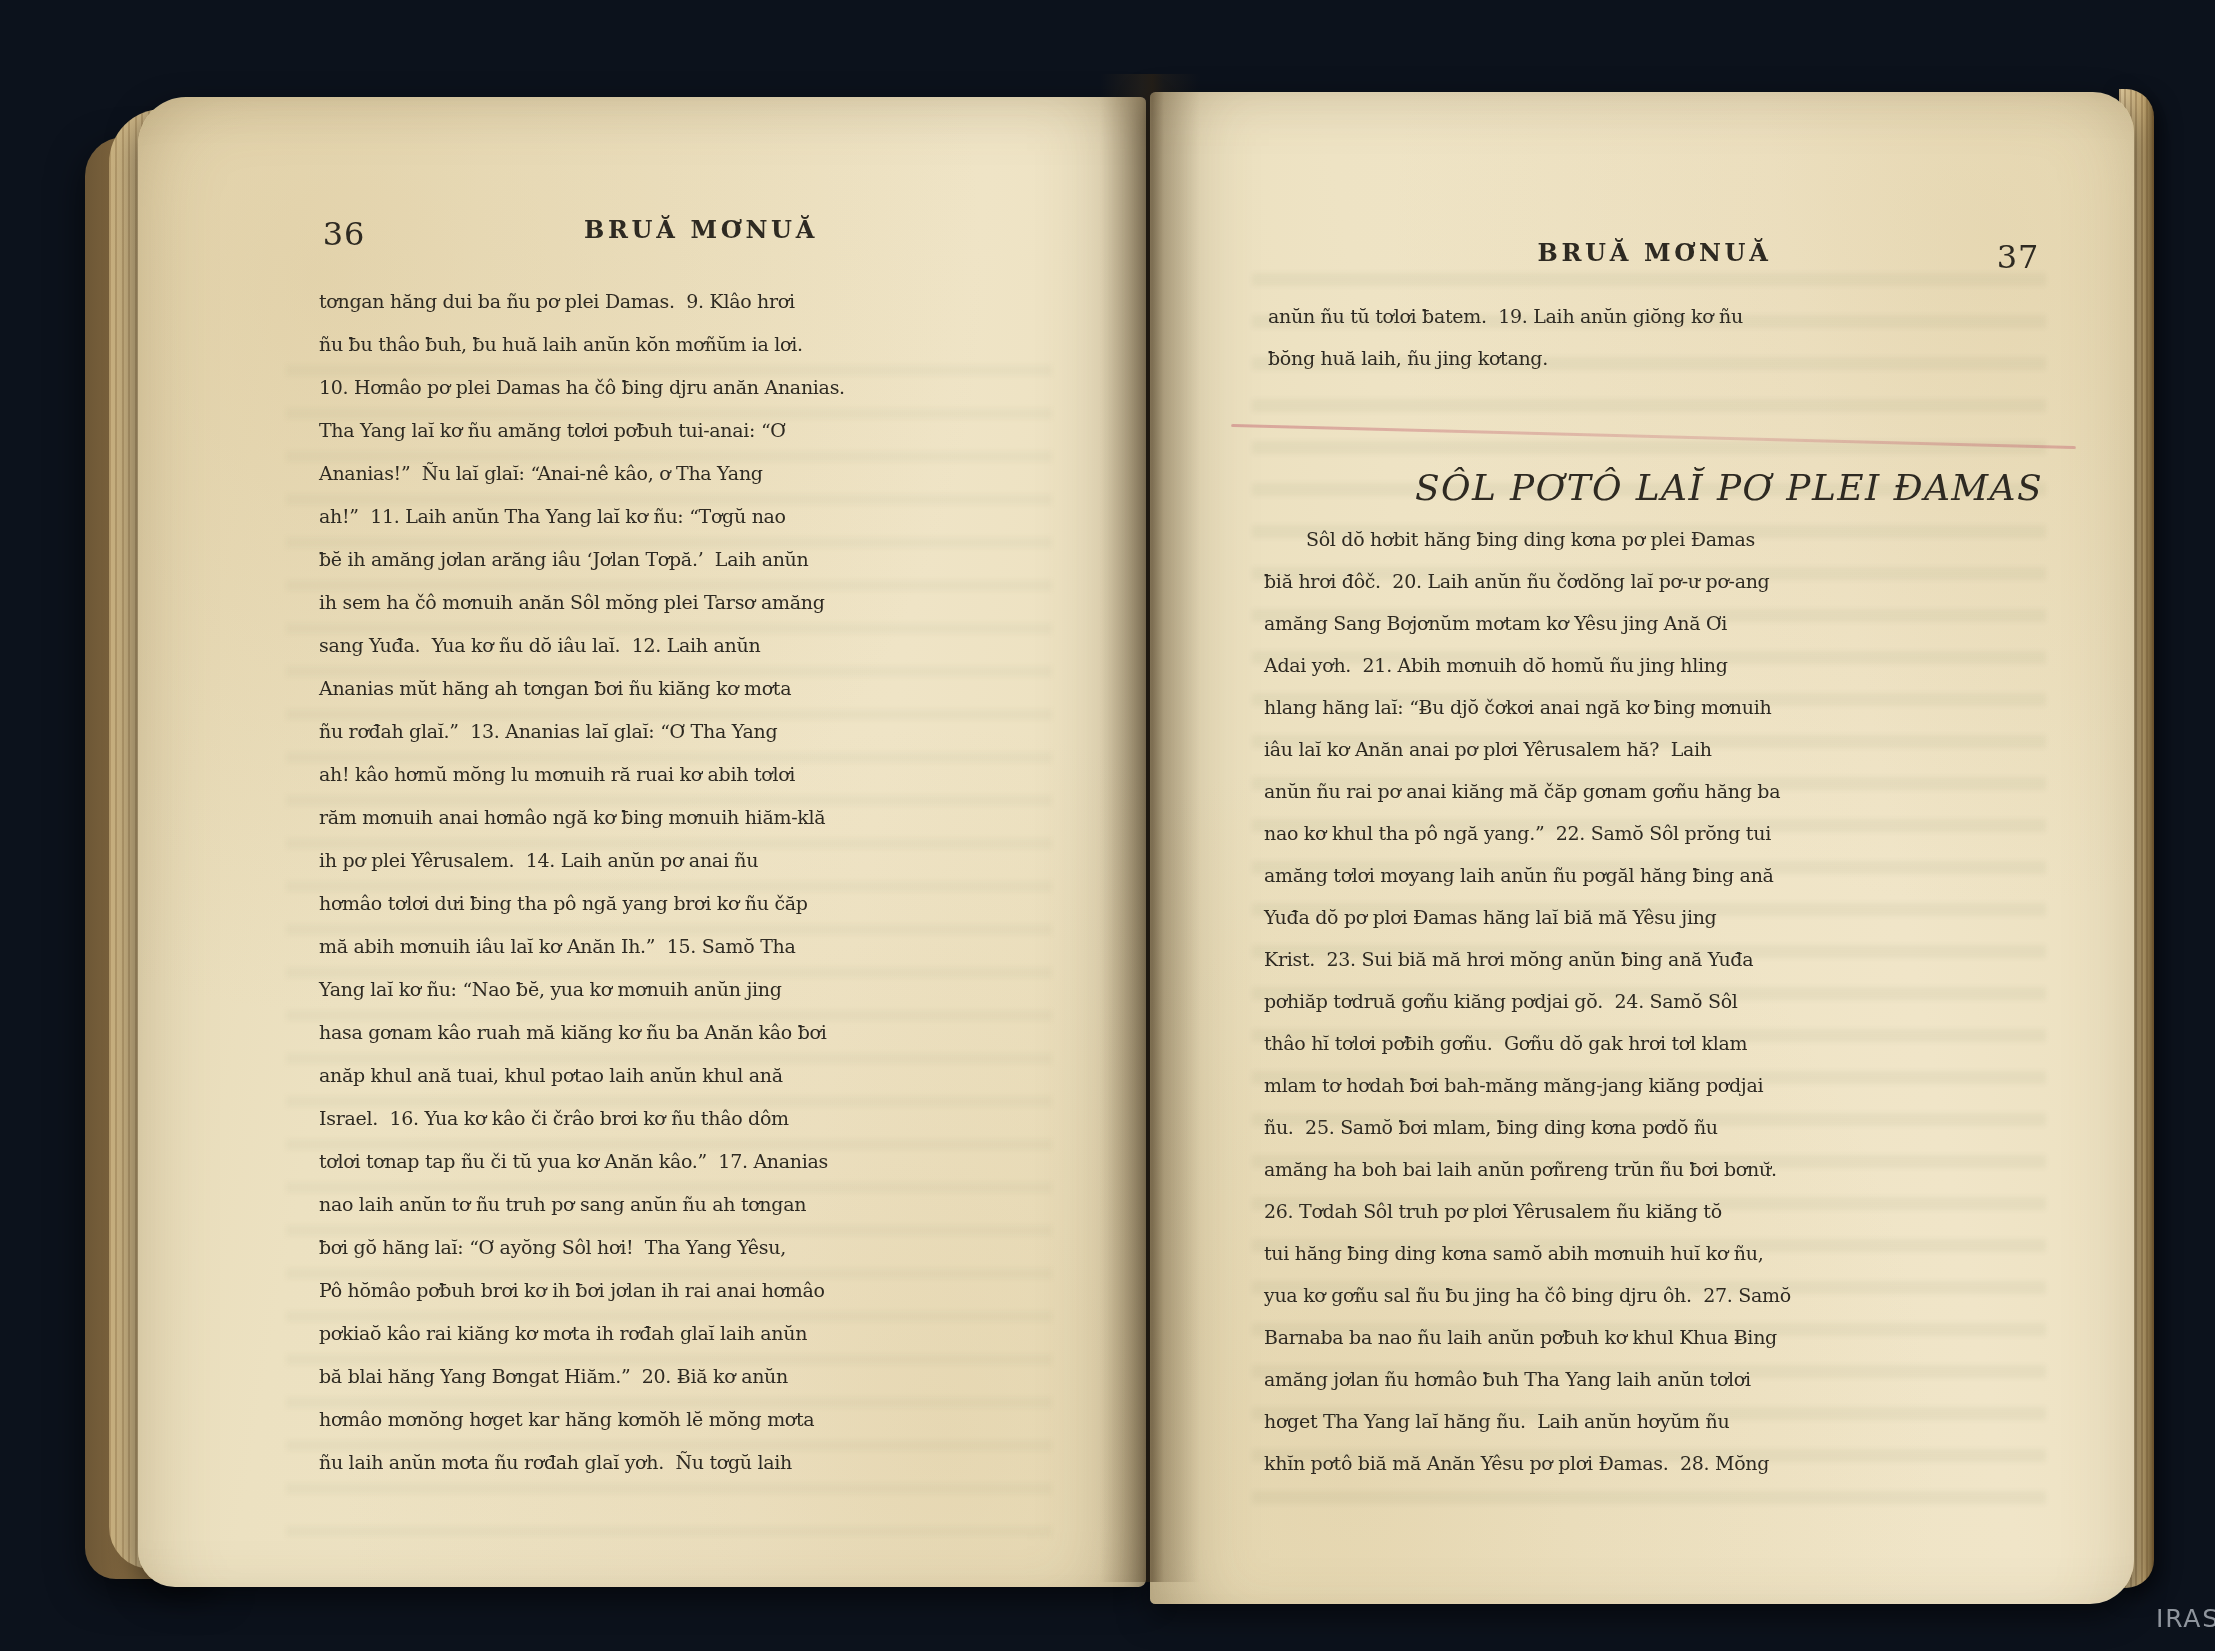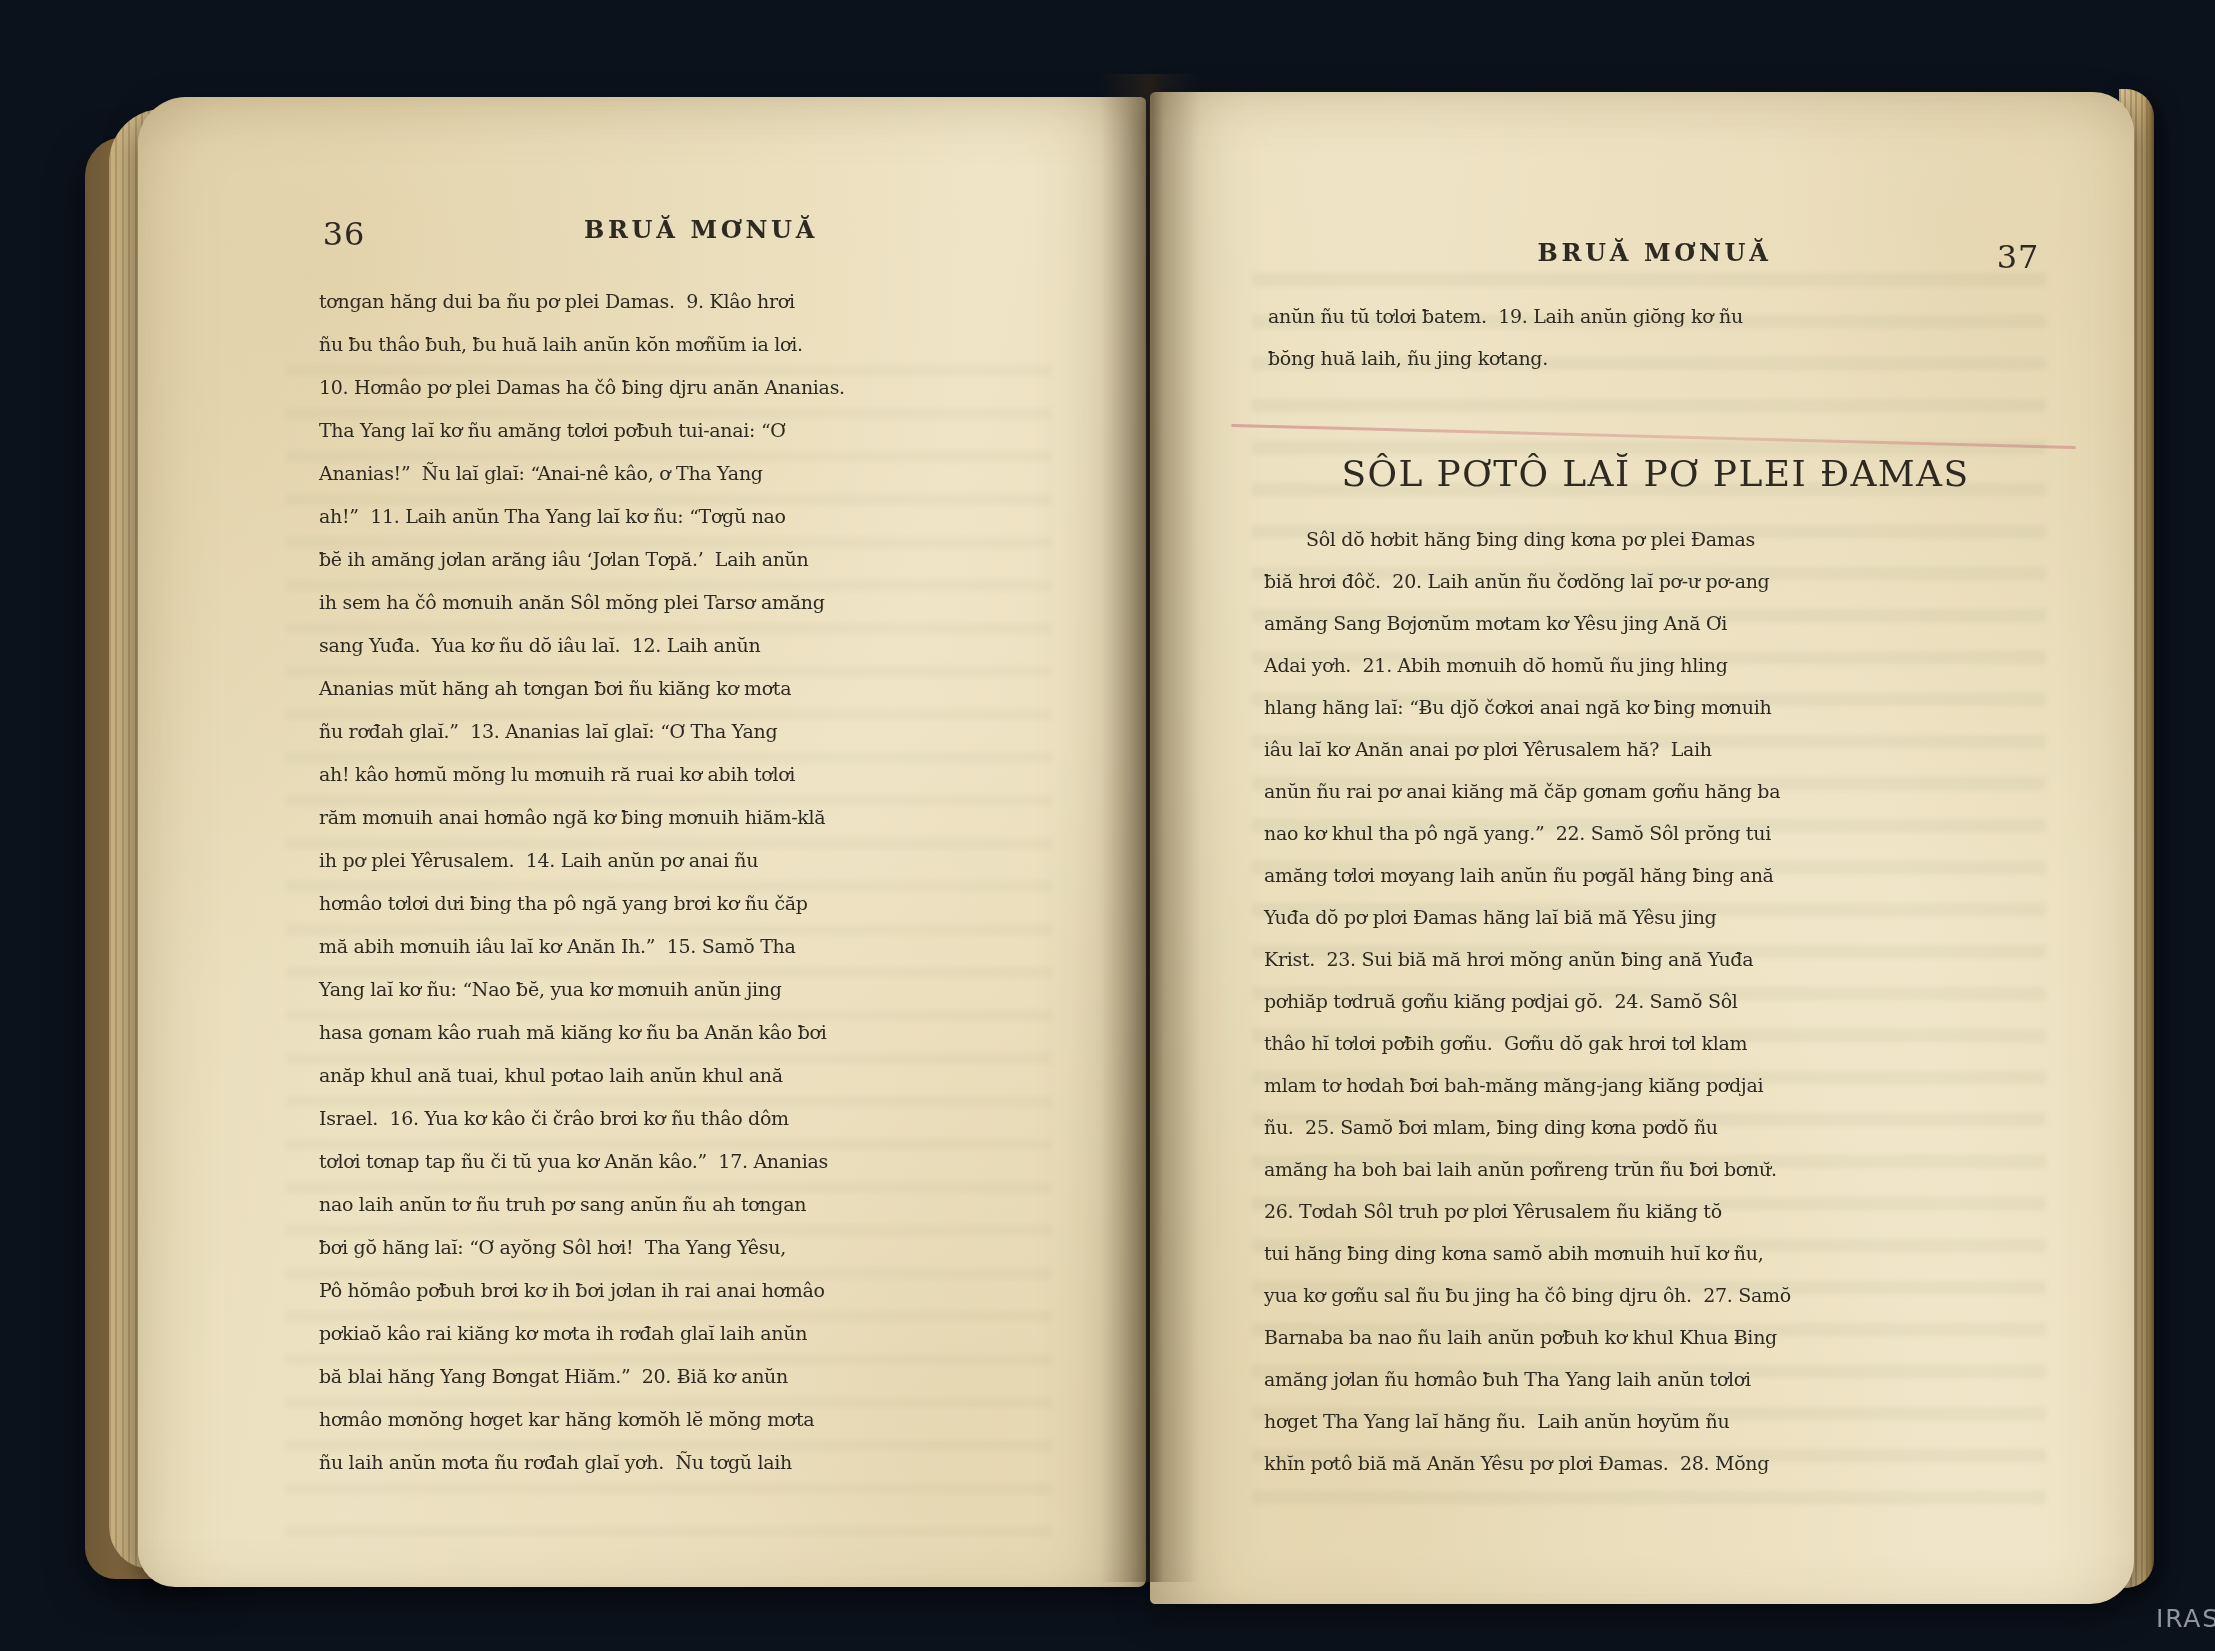--- a/index.html
+++ b/index.html
@@ -46,22 +46,22 @@
   .pn-left{left:3.7px;}
   .pn-right{right:1.8px;}
   .runhead{position:absolute;left:0;right:0;text-align:center;font-size:24px;letter-spacing:3.7px;}
   
   .text-col{position:absolute;}
   .text-line{white-space:pre;font-size:19px;letter-spacing:-0.3px;}
   .col-left{top:183px;left:181px;width:772px;}
   .col-left .text-line{line-height:43px;}
   .col-right-intro{top:203px;left:118px;width:775px;}
   .col-right-intro .text-line{line-height:42px;}
-  .section-heading{position:absolute;top:361px;left:118px;width:775px;text-align:center;
-      font-size:36px;letter-spacing:1.4px;white-space:nowrap;}
+  .section-heading{position:absolute;top:375px;left:118px;width:775px;text-align:right;
+      font-size:36px;letter-spacing:1.4px;white-space:nowrap;font-style:italic;}
   .col-right-body{top:426px;left:114px;width:775px;}
   .col-right-body .text-line{line-height:42px;}
   .col-right-body .text-line:first-child{text-indent:42px;}
   
   .red-pencil-line{position:absolute;left:81px;top:343px;width:845px;height:2.8px;
       background:linear-gradient(90deg,rgba(196,106,116,.5),rgba(196,106,116,.28) 60%,rgba(196,106,116,.45));
       transform:rotate(1.5deg);border-radius:1.8px;filter:blur(0.6px);}
   .showthrough{position:absolute;left:102px;top:157px;width:794px;height:1274px;pointer-events:none;
       background:repeating-linear-gradient(180deg,rgba(0,0,0,0) 0 24px,rgba(116,128,88,.10) 24px 37px,rgba(0,0,0,0) 37px 42px);
       filter:blur(2.8px);opacity:.75;}

